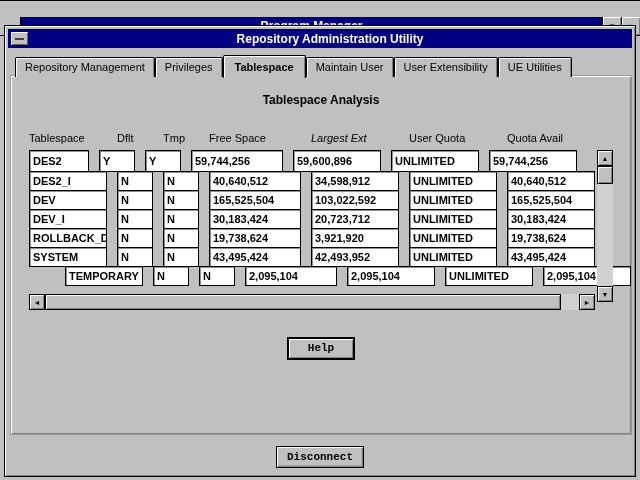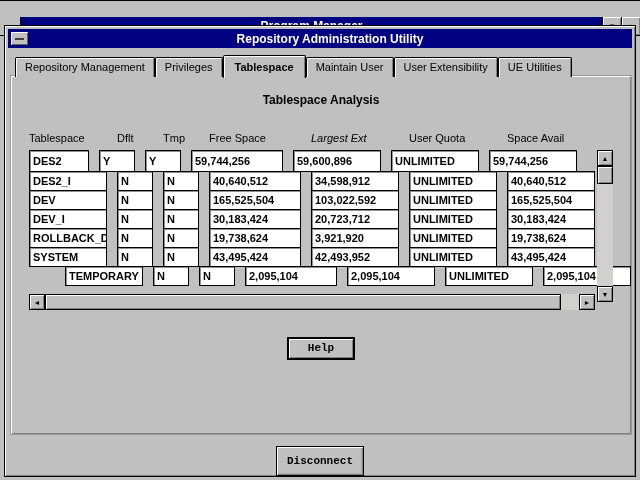--- a/index.html
+++ b/index.html
@@ -79,21 +79,21 @@
 
   
   .btn { background:#c0c0c0; border:1px solid #000;
          box-shadow:inset 1px 1px 0 #fff, inset -1px -1px 0 #808080, inset -2px -2px 0 #adadad;
          font-family:Liberation Mono, monospace; font-size:11px; font-weight:bold;
          color:#000; text-align:center; }
   .help-btn { position:absolute; left:50%; transform:translateX(-50%); top:262px;
               width:66px; height:21px; line-height:19px;
               box-shadow:0 0 0 1px #000, inset 1px 1px 0 #fff, inset -1px -1px 0 #808080; }
   .disconnect-btn { position:absolute; left:50%; transform:translateX(-50%); top:420px;
-                    width:88px; height:30px; line-height:20px; }
+                    width:88px; height:22px; line-height:20px; }
 </style>
 </head>
 <body>
 
 <div class="screen">
 
   <div class="pm-titlebar">
     <div class="ctrl-box">
       <div class="ctrl-bar"></div>
     </div>
@@ -142,21 +142,21 @@
     <div class="tab-panel">
       <div class="panel-heading">Tablespace Analysis</div>
 
       <div class="grid-header-row">
           <span class="col-header" style="width: 78px;">Tablespace</span>
           <span class="col-header" style="width: 36px;">Dflt</span>
           <span class="col-header" style="width: 36px;">Tmp</span>
           <span class="col-header" style="width: 92px;">Free Space</span>
           <span class="col-header" style="width: 88px; font-style: italic;">Largest Ext</span>
           <span class="col-header" style="width: 88px;">User Quota</span>
-          <span class="col-header" style="width: 88px;">Space Avail</span>
+          <span class="col-header" style="width: 88px;">Quota Avail</span>
         </div>
       <div class="grid-rows">
           <div class="grid-row first">
             <div class="cell" style="width: 60px;">DES2</div>
             <div class="cell" style="width: 36px;">Y</div>
             <div class="cell" style="width: 36px;">Y</div>
             <div class="cell" style="width: 92px;">59,744,256</div>
             <div class="cell" style="width: 88px;">59,600,896</div>
             <div class="cell" style="width: 88px;">UNLIMITED</div>
             <div class="cell" style="width: 88px;">59,744,256</div>

